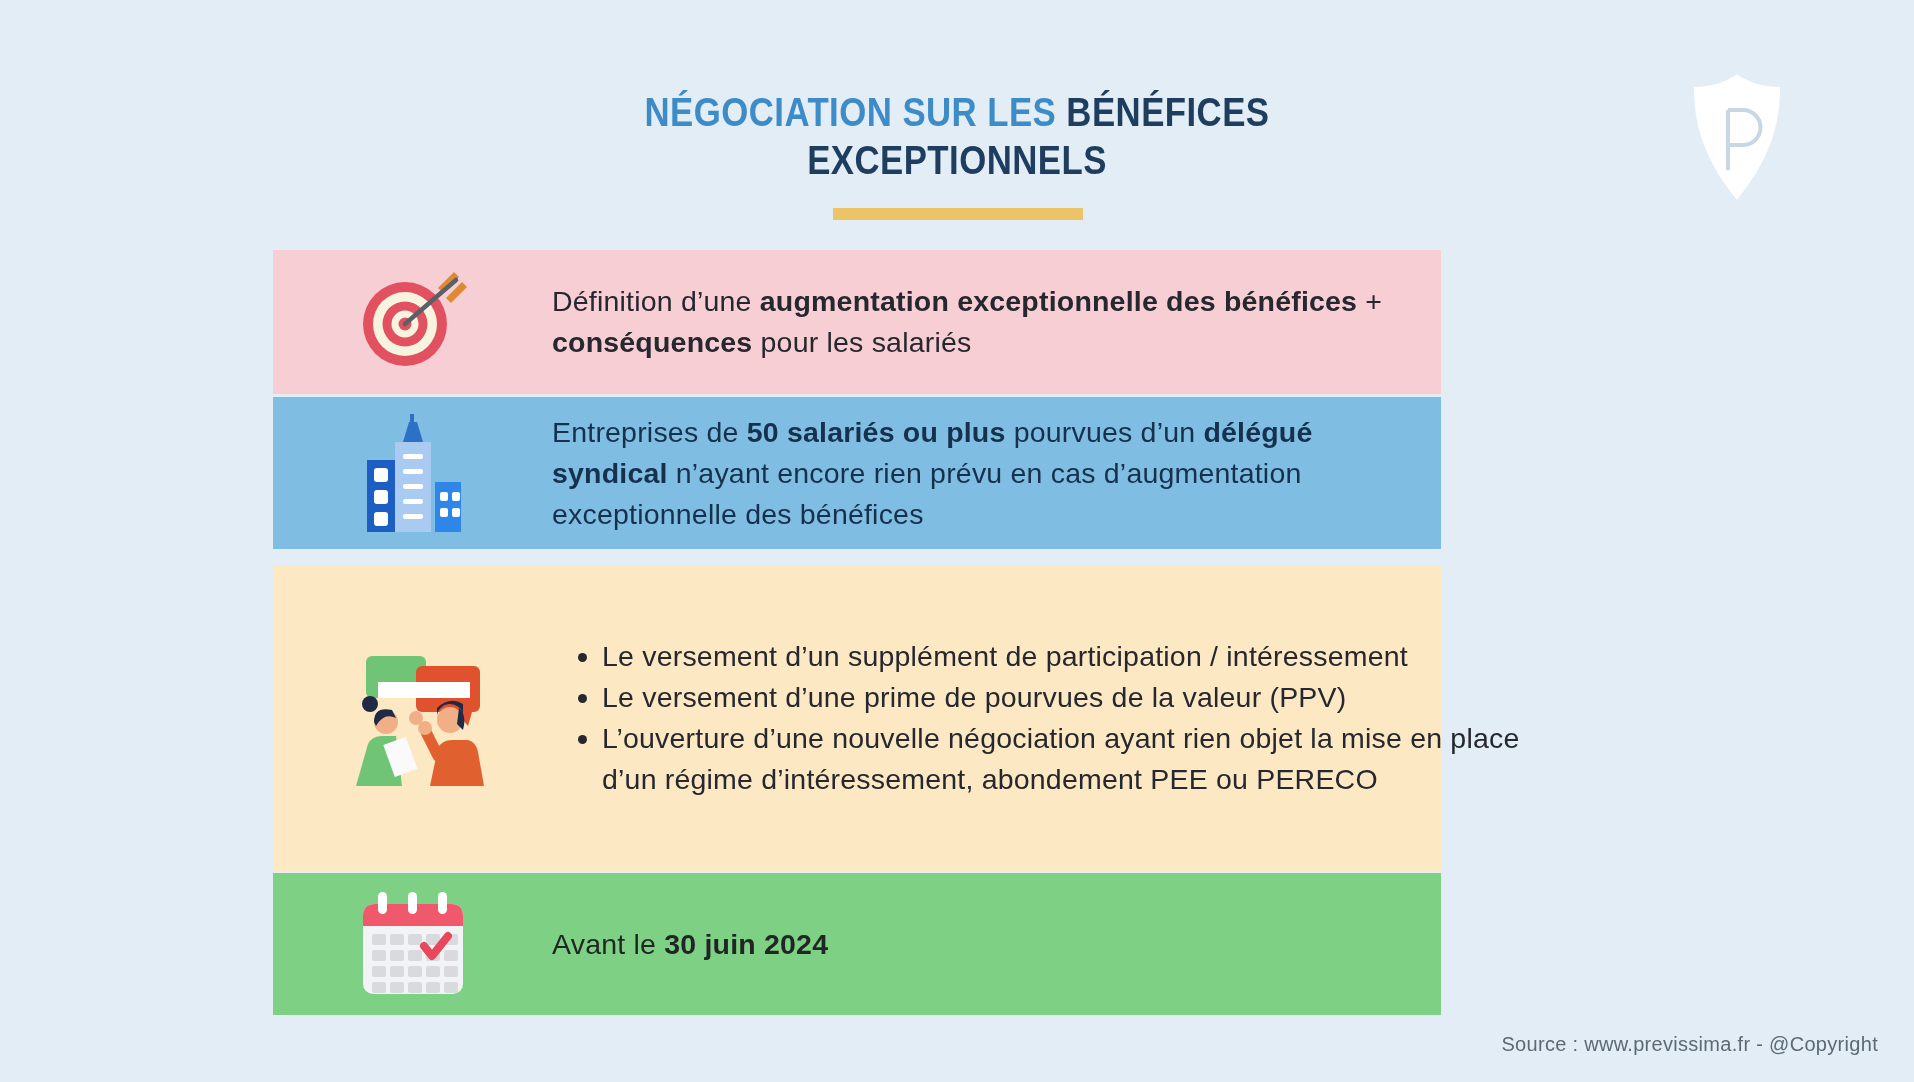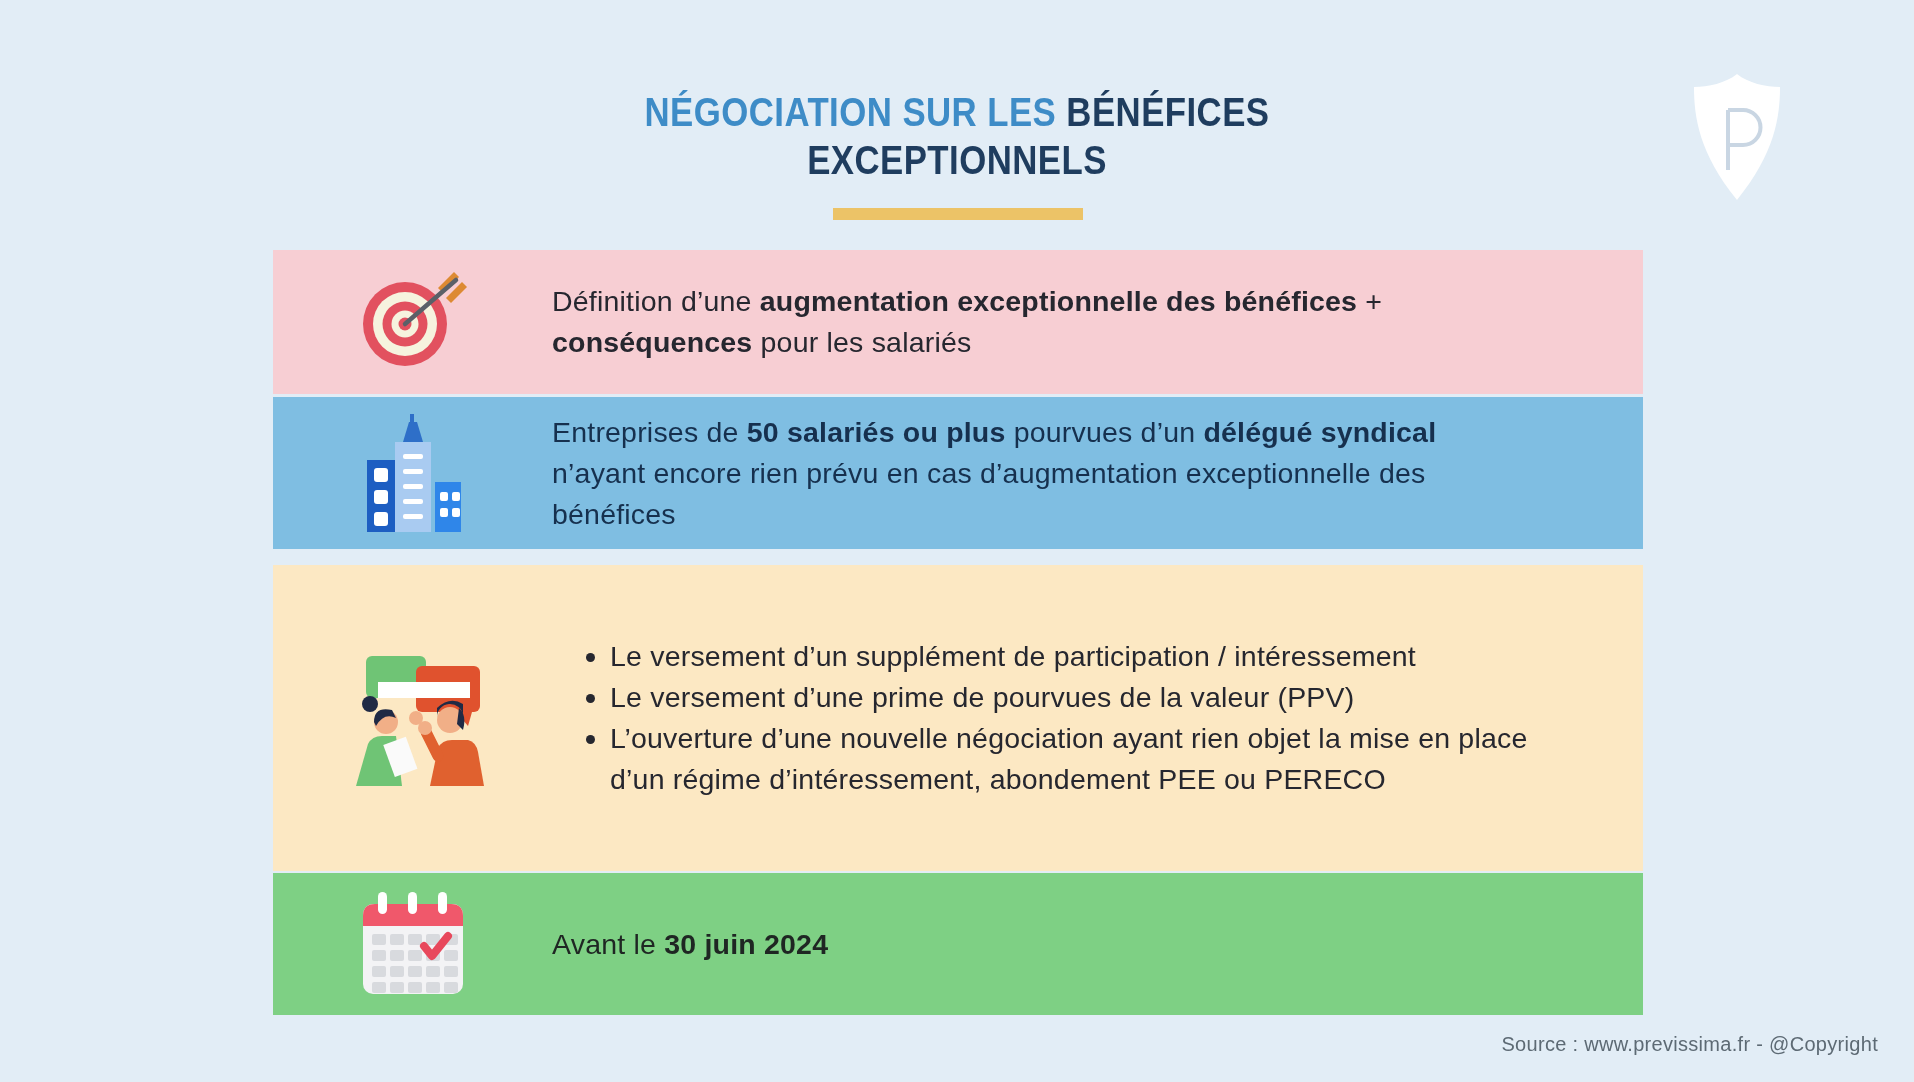--- a/index.html
+++ b/index.html
@@ -16,41 +16,41 @@
     transform:scaleX(.87);transform-origin:50% 50%;
   }
   .title-highlight{color:#3E8CC7;}
   .title-main{color:#1F3D5F;}
   .title-underline{
     position:absolute;left:833px;top:208px;width:250px;height:12px;
     background:#ECC367;
   }
   .logo{position:absolute;left:1684px;top:70px;width:106px;height:136px;}
   
-  .rows{position:absolute;left:273px;top:250px;width:1370px;}
+  .rows{position:absolute;left:273px;top:250px;width:1168px;}
   .row{display:flex;align-items:center;}
   .row-1{height:144px;margin-bottom:3px;}
   .row-2{height:152px;margin-bottom:16px;}
   .row-3{height:306px;margin-bottom:2px;}
   .row-4{height:142px;}
   .icon-col{
     flex:0 0 279px;display:flex;align-items:center;justify-content:center;
   }
   .text-col{
     flex:1;padding-right:40px;
     font-size:28.5px;line-height:41px;color:#26272F;letter-spacing:.2px;
   }
   .row-2 .text-col{color:#16304E;}
   .row-4 .text-col{color:#1F2623;}
   .text-col .bold{font-weight:bold;}
   .row-1 .row-text{max-width:900px;}
   .row-2 .row-text{max-width:940px;}
   .row-4 .row-text{max-width:940px;}
   .bullets{
-    margin:8px;padding:0 0 0 50px;list-style:disc;width:990px;box-sizing:border-box;
+    margin:0;padding:0 0 0 50px;list-style:disc;width:990px;box-sizing:border-box;
   }
   .bullets li{margin:0;}
   
   .source{
     position:absolute;right:36px;top:1033px;
     font-size:20px;color:#5D6A74;letter-spacing:.3px;
   }
 </style>
 </head>
 <body>

